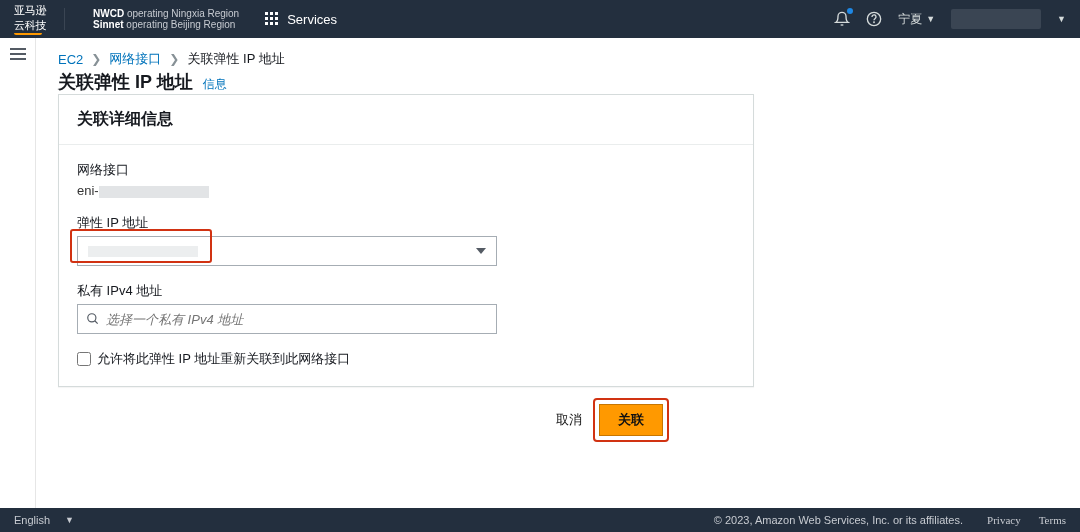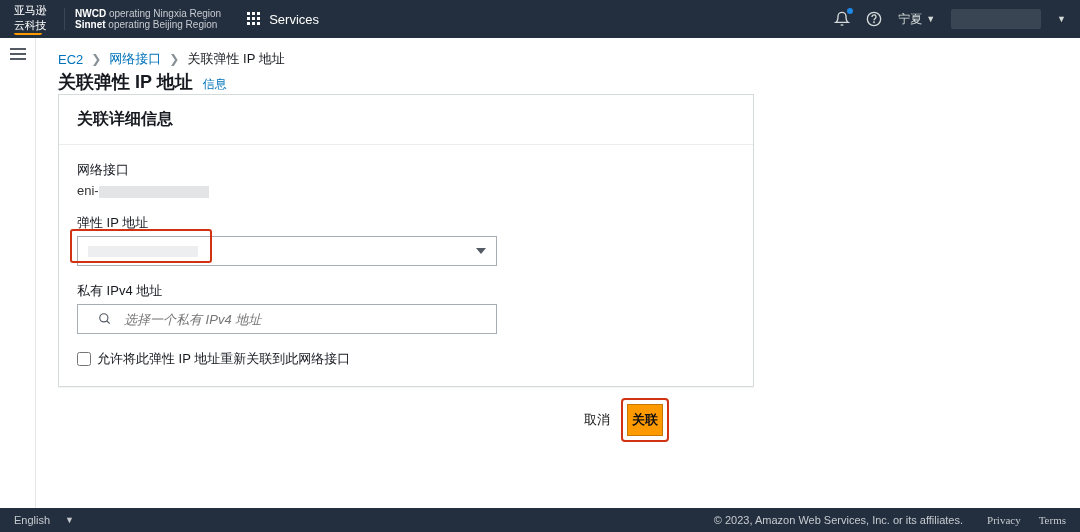--- a/index.html
+++ b/index.html
@@ -13,21 +13,21 @@
     --muted:#545b64;
     --red:#d13212;
   }
   body{ width:1080px; height:532px; background:#fff; color:var(--text); font-size:13px; position:relative; overflow:hidden;}
   
   .topbar{ background:var(--aws-dark); color:#d5dbdb; height:38px; display:flex; align-items:center; padding:0 14px; }
   .logo-group{ display:flex; align-items:center; gap:10px; }
   .aws-logo{ width:40px; height:22px; display:flex; flex-direction:column; align-items:flex-start; justify-content:center; }
   .aws-logo .txt{ font-size:11px; color:#fff; letter-spacing:-0.3px;}
   .aws-logo .arc{ width:28px; height:7px; border:2px solid var(--aws-orange); border-top:none; border-left:none; border-right:none; border-radius:0 0 14px 14px;}
-  .partner-lines{ font-size:10px; line-height:11px; color:#c7cbd1; border-left:1px solid #3a4553; padding-left:10px;}
+  .partner-lines{ font-size:10px; line-height:11px; color:#c7cbd1; border-left:1px solid #3a4553; padding-left:28px;}
   .partner-lines b{ color:#fff; font-weight:700;}
   .top-services{ display:flex; align-items:center; gap:8px; margin-left:26px; color:#fff; font-size:13px;}
   .grid-icon{ width:14px; height:14px; display:grid; grid-template-columns:repeat(3,3px); grid-template-rows:repeat(3,3px); gap:2px;}
   .grid-icon span{ background:#fff;}
   .top-spacer{ flex:1;}
   .top-right{ display:flex; align-items:center; gap:16px; color:#d5dbdb;text-align:right;}
   .bell{ position:relative; }
   .bell-dot{ position:absolute; top:-3px; right:-3px; width:6px; height:6px; border-radius:50%; background:#1e88e5;}
   .top-right svg{ display:block;}
   .region{ display:flex; align-items:center; gap:4px; font-size:12px;}
@@ -50,28 +50,28 @@
   .panel-body{ padding:16px 18px 18px;}
   .field{ margin-bottom:16px;}
   .label{ font-size:13px; color:var(--text); margin-bottom:4px;}
   .readonly-val{ font-size:13px; color:#333; }
   .redacted{ display:inline-block; width:110px; height:12px; background:#e2e4e6; vertical-align:middle;}
   .eip-select{ position:relative;}
   .eip-box{ height:30px; border:1px solid #a6adb4; display:flex; align-items:center; justify-content:space-between; padding:0 10px; background:#fff; width:420px;}
   .eip-box .val{ width:110px; height:11px; background:#eceeef;}
   .eip-triangle{ width:0; height:0; border-left:5px solid transparent; border-right:5px solid transparent; border-top:6px solid #545b64;}
   .red-outline{ position:absolute; top:-7px; left:-7px; width:142px; height:34px; border:2.5px solid var(--red); border-radius:3px; pointer-events:none;}
-  .searchbox{ display:flex; align-items:center; border:1px solid #a6adb4; height:30px; width:420px; padding:0 20px; gap:12px;}
+  .searchbox{ display:flex; align-items:center; border:1px solid #a6adb4; height:30px; width:420px; padding:0 8px; gap:6px;}
   .searchbox input{ border:none; outline:none; flex:1; font-size:13px; font-style:italic; color:#777;}
   .checkbox-row{ display:flex; align-items:center; gap:6px; font-size:13px; margin-top:4px;}
   .checkbox-row input{ width:14px; height:14px;}
   .buttons{ width:608px; display:flex; justify-content:flex-end; gap:10px; margin-top:14px; align-items:center;}
   .btn-cancel{ background:none; border:none; color:#111; font-size:13px; padding:6px 4px; cursor:pointer;}
   .btn-primary-wrap{ position:relative; padding:3px;}
-  .btn-primary{ background:var(--aws-orange); border:1px solid #c77600; color:#111; font-weight:700; font-size:13px; padding:6px 4px; cursor:pointer;}
+  .btn-primary{ background:var(--aws-orange); border:1px solid #c77600; color:#111; font-weight:700; font-size:13px; padding:6px 18px; cursor:pointer;}
   .btn-red-outline{ position:absolute; inset:-3px; border:2.5px solid var(--red); border-radius:4px; pointer-events:none;}
   
   .footer{ position:absolute; bottom:0; left:0; right:0; height:24px; background:var(--aws-dark); color:#c7cbd1; font-size:11px; display:flex; align-items:center; padding:0 14px;}
   .footer .lang{ display:flex; align-items:center; gap:15px;}
   .footer .spacer{ flex:1;}
   .footer .links{ display:flex; gap:18px;}
   .footer .links span{ color:#c7cbd1;font-family:Liberation Serif, serif;}
   .tri{ font-size:9px;}
 </style>
 </head>

